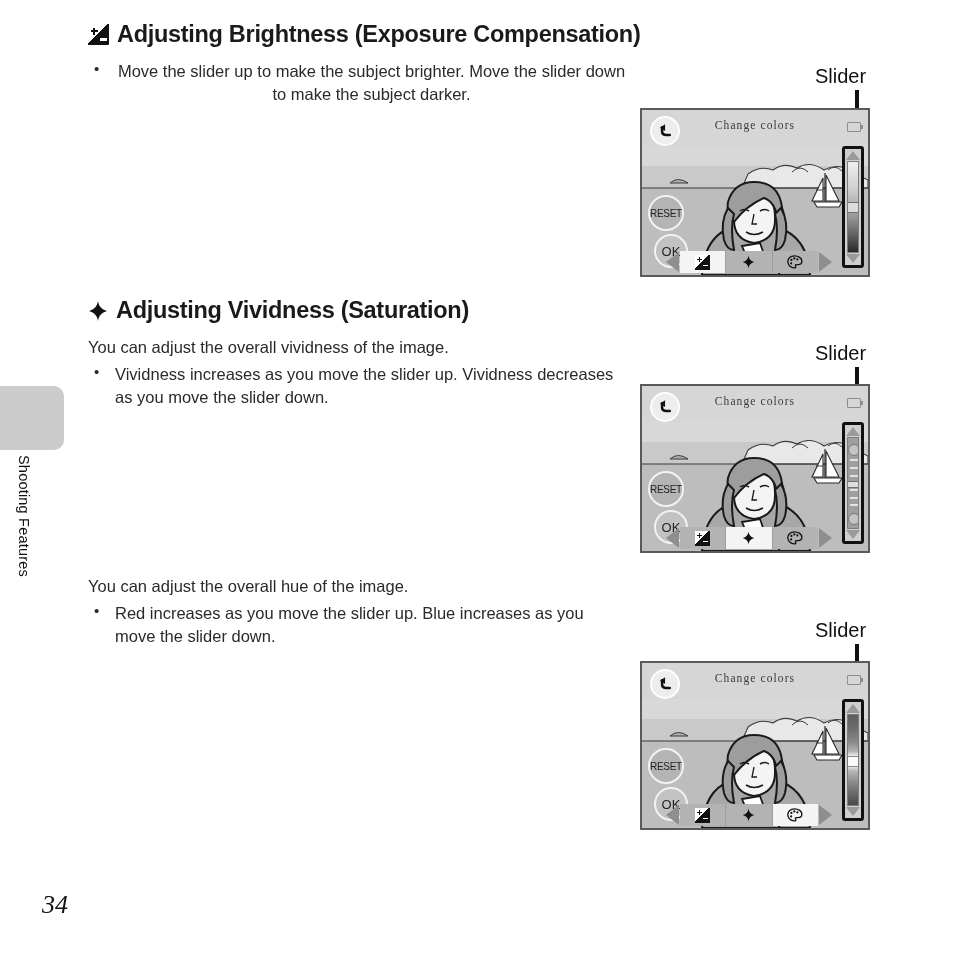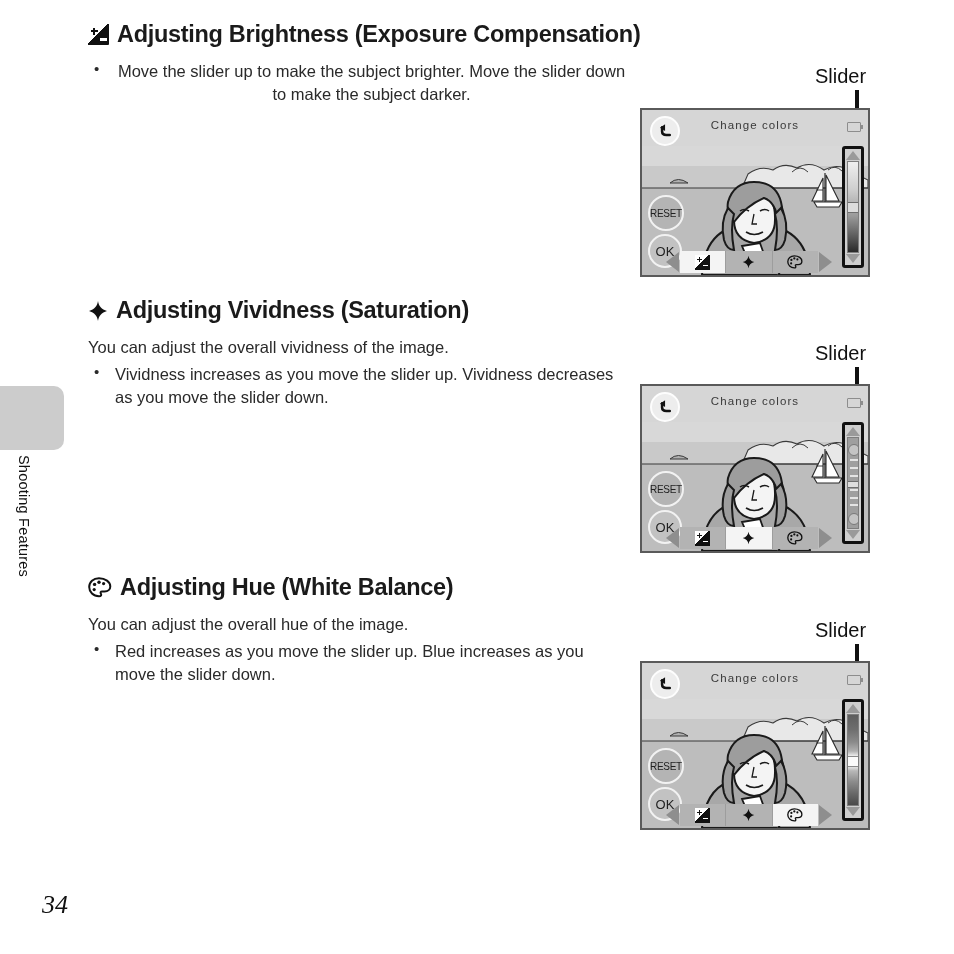--- a/index.html
+++ b/index.html
@@ -154,20 +154,21 @@
   .titlebar {
     position: absolute; left: 0; top: 0; width: 100%; height: 36px;
     background: rgba(214,214,214,.85);
   }
   .title-text {
     position: absolute; left: 0; top: 9px; width: 226px;
     text-align: center;
     font-size: 11.5px;
     letter-spacing: 1.1px;
     color: #3a3a3a;
+    font-family: Liberation Serif, serif;
   }
   .batt {
     position: absolute; right: 7px; top: 12px;
     width: 12px; height: 8px;
     border: 1.4px solid #8d8d8d;
     border-radius: 1px;
   }
   .batt::after {
     content:""; position:absolute; right:-3.4px; top:2px;
     width:2px; height:4px; background:#8d8d8d;
@@ -178,21 +179,21 @@
     border-radius: 50%;
     background: #b4b4b4;
     border: 2.2px solid #f2f2f2;
     color: #222;
     display: flex; align-items: center; justify-content: center;
     font-weight: normal;
     box-sizing: border-box;
   }
   .btn-back  { left: 8px;  top: 6px;  width: 30px; height: 30px; background:#ededed; border-color:#fdfdfd; }
   .btn-reset { left: 6px;  top: 85px; width: 36px; height: 36px; font-size: 10px; letter-spacing:-.3px; }
-  .btn-ok    { left: 6px;  top: 124px;width: 34px; height: 34px; font-size: 13px; background:#c2c2c2; }
+  .btn-ok    { left: 12px;  top: 124px;width: 34px; height: 34px; font-size: 13px; background:#c2c2c2; }
 
   .back-glyph { width: 17px; height: 17px; }
 
   
   .toolbar {
     position: absolute; left: 24px; bottom: 2px;
     width: 166px; height: 22px;
   }
   .tb-strip {
     position: absolute; left: 14px; top: 0; width: 138px; height: 22px;
@@ -321,34 +322,20 @@
       </span>
       <span class="htext">Adjusting Vividness (Saturation)</span>
     </h2>
     <p class="intro">You can adjust the overall vividness of the image.</p>
     <ul class="bullets">
       <li>Vividness increases as you move the slider up. Vividness decreases as you move the slider down.</li>
     </ul>
   </div>
 
   <div class="section sec-3">
-    <h2 class="heading">
-      <span class="ico ico-palette">
-        <svg width="24" height="21" viewBox="0 0 24 21" aria-hidden="true">
-          <path d="M11 1.2 C5.3 1.2 1.2 5 1.2 10 C1.2 15 5.3 19.2 11 19.2
-                   C13.2 19.2 13.6 17.9 12.9 16.8 C12.2 15.7 12.6 14.4 14.1 14.4
-                   L16.6 14.4 C20 14.4 22.3 12.4 22.3 9.4 C22.3 4.8 17.3 1.2 11 1.2 Z" fill="none" stroke="#111" stroke-width="2"></path>
-          <circle cx="6.6" cy="7.4" r="1.7" fill="#111"></circle>
-          <circle cx="11" cy="5.2" r="1.7" fill="#111"></circle>
-          <circle cx="15.6" cy="6.6" r="1.6" fill="#111"></circle>
-          <circle cx="6.2" cy="12.6" r="1.6" fill="#111"></circle>
-        </svg>
-      </span>
-      <span class="htext">Adjusting Hue (White Balance)</span>
-    </h2>
     <p class="intro">You can adjust the overall hue of the image.</p>
     <ul class="bullets">
       <li>Red increases as you move the slider up. Blue increases as you move the slider down.</li>
     </ul>
   </div>
 </div>
 
 <div class="slider-callout sc-1">Slider</div>
 <div class="leader ld-1"></div>
 

